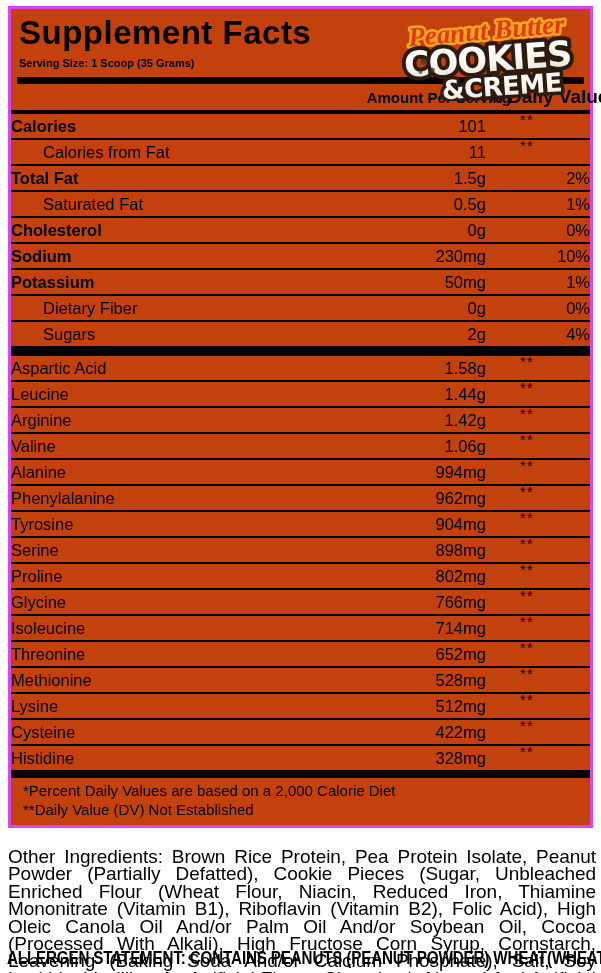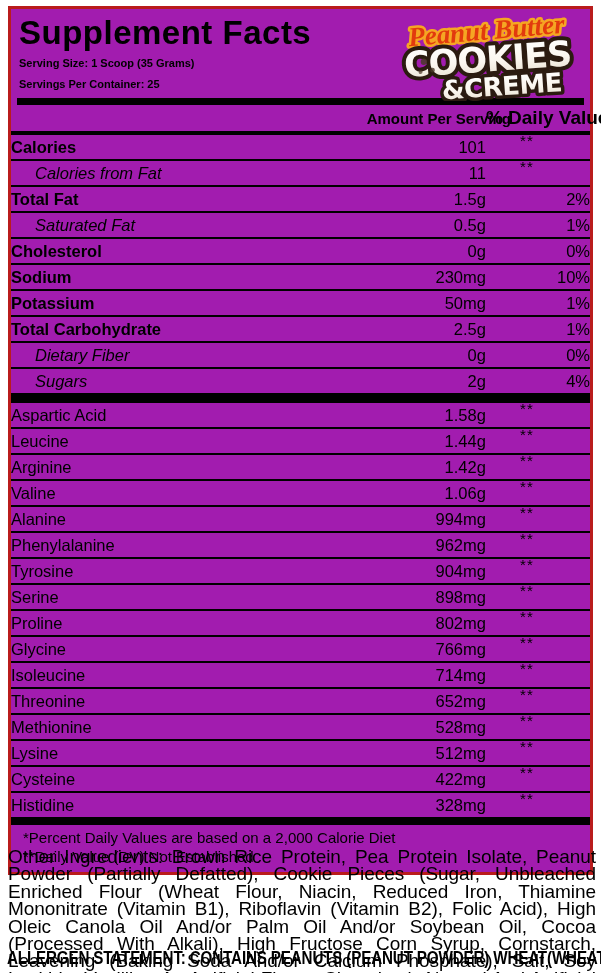--- a/index.html
+++ b/index.html
@@ -23,22 +23,22 @@
     background: #ffffff;
   }
 
   
   .panel {
     position: absolute;
     left: 8px;
     top: 6px;
     width: 585px;
     box-sizing: border-box;
-    border: 3px solid #b91c1c;
-    background: #a21caf;
+    border: 3px solid #d946ef;
+    background: #c2410c;
     padding: 0;
   }
 
   
   .header {
     position: relative;
     padding: 4px 8px 0 8px;
   }
   .sf-title {
     font-size: 33px;
@@ -88,21 +88,21 @@
   tr.row > td {
     border-top: 2px solid #000;
     height: 24px;
     font-size: 16.5px;
     line-height: 20px;
   }
   tr.row.first > td { border-top: none; }
 
   td.name      { padding-left: 12px; white-space: nowrap; margin-left: 12px; }
   td.name.bold { font-weight: bold; }
-  td.name.sub  { padding-left: 24px; font-weight: normal; font-style: italic; }
+  td.name.sub  { padding-left: 32px; font-weight: normal; }
 
   td.amt {
     text-align: right;
     padding-right: 8px;
     white-space: nowrap;
   }
   td.dv {
     text-align: right;
     padding-right: 11px;
     white-space: nowrap;
@@ -151,21 +151,20 @@
 </head>
 <body>
 
 <div id="label">
 
   <div class="panel">
 
     <div class="header">
       <div class="sf-title">Supplement Facts</div>
       <div class="serving-line">Serving Size: 1 Scoop (35 Grams)</div>
-      <div class="serving-line">Servings Per Container: 25</div>
 
       <div class="flavor-logo">
         <svg viewBox="0 0 192 92" xmlns="http://www.w3.org/2000/svg">
           <defs>
             <linearGradient id="creamGrad" x1="0" y1="0" x2="0" y2="1">
               <stop offset="0%" stop-color="#ffffff"></stop>
               <stop offset="55%" stop-color="#fbf7ef"></stop>
               <stop offset="100%" stop-color="#e6ddcd"></stop>
             </linearGradient>
           </defs>
@@ -247,25 +246,20 @@
             <td class="name bold">Sodium</td>
             <td class="amt">230mg</td>
             <td class="dv">10%</td>
           </tr>
           <tr class="row">
             <td class="name bold">Potassium</td>
             <td class="amt">50mg</td>
             <td class="dv">1%</td>
           </tr>
           <tr class="row">
-            <td class="name bold">Total Carbohydrate</td>
-            <td class="amt">2.5g</td>
-            <td class="dv">1%</td>
-          </tr>
-          <tr class="row">
             <td class="name sub">Dietary Fiber</td>
             <td class="amt">0g</td>
             <td class="dv">0%</td>
           </tr>
           <tr class="row">
             <td class="name sub">Sugars</td>
             <td class="amt">2g</td>
             <td class="dv">4%</td>
           </tr>
         </tbody>

